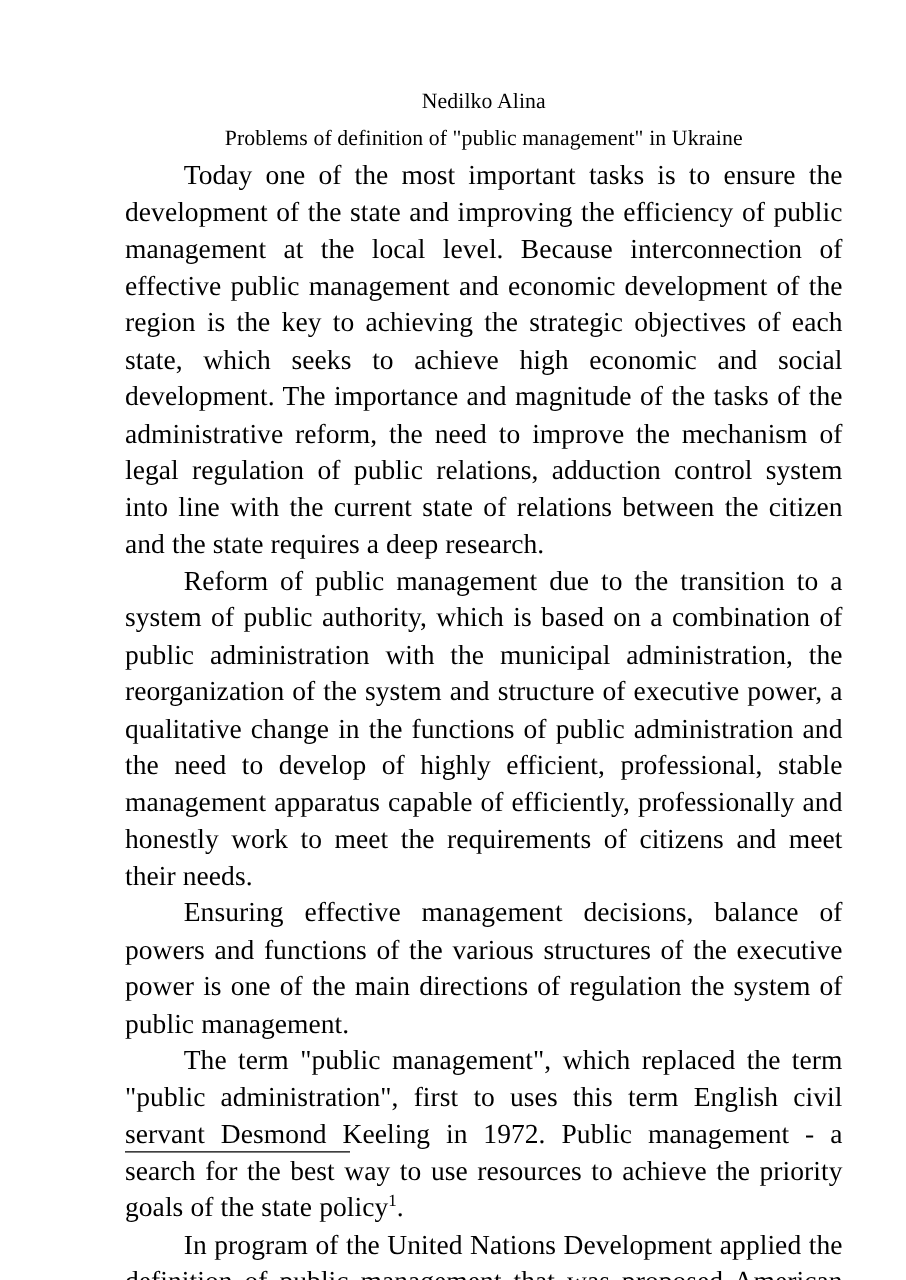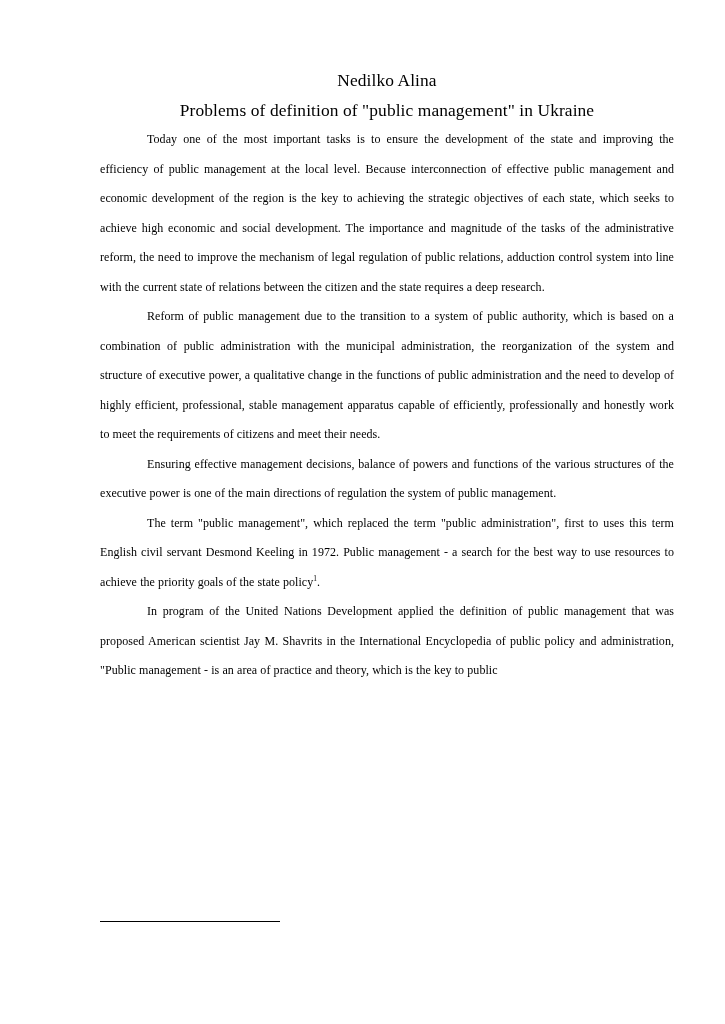--- a/index.html
+++ b/index.html
@@ -39,21 +39,21 @@
     text-align: center;
     font-size: 17.4px;
     line-height: 29.5px;
     margin: 0;
     font-weight: normal;
     letter-spacing: 0.1px;
   }
   .para {
     text-align: justify;
     text-justify: inter-word;
-    font-size: 12px;
+    font-size: 22px;
     line-height: 29.5px;
     margin: 0;
     text-indent: 47px;
     letter-spacing: 0.05px;
     word-spacing: 0.1px;
   }
   .para sup {
     font-size: 0.62em;
     vertical-align: super;
     line-height: 0;

